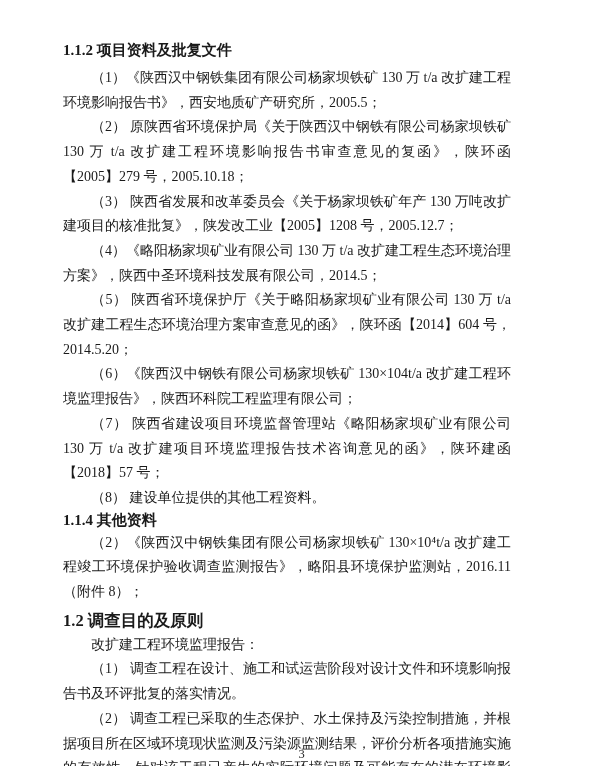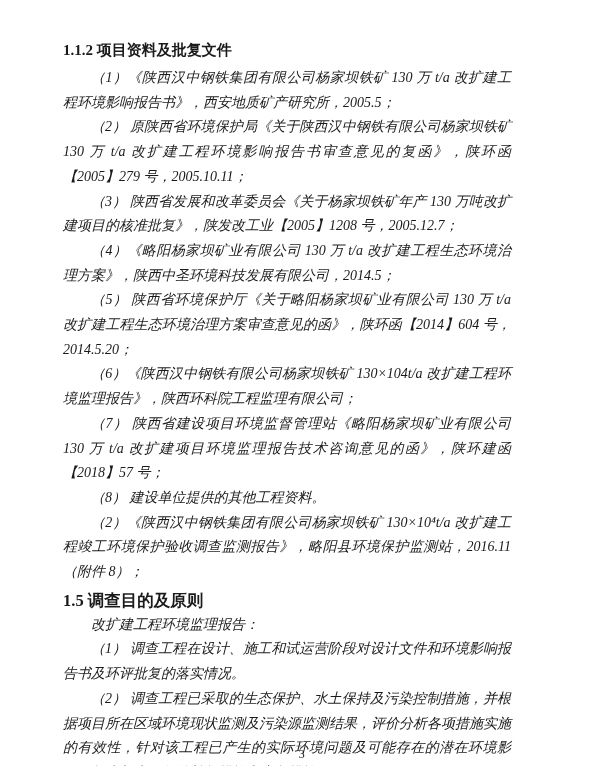--- a/index.html
+++ b/index.html
@@ -22,21 +22,20 @@
     background: #ffffff;
     padding: 39px 92px 0 63px;
   }
   p.para {
     margin: 0;
     text-indent: 2em;
     text-align: justify;
     font-size: 14px;
     line-height: 24.7px;
     word-break: break-word;
-    font-style: italic;
   }
   h2.sec-heading {
     font-size: 15px;
     line-height: 22px;
     font-weight: bold;
     margin: 0 0 5px 0;
     text-align: left;
   }
   h2.sec-heading.mid {
     margin: -2px 0 0 0;
@@ -63,32 +62,33 @@
   }
 </style>
 </head>
 <body>
 
 <div class="page">
 
   <h2 class="sec-heading">1.1.2 项目资料及批复文件</h2>
 
   <p class="para">（1）《陕西汉中钢铁集团有限公司杨家坝铁矿 130 万 t/a 改扩建工程环境影响报告书》，西安地质矿产研究所，2005.5；</p>
-  <p class="para">（2） 原陕西省环境保护局《关于陕西汉中钢铁有限公司杨家坝铁矿 130 万 t/a 改扩建工程环境影响报告书审查意见的复函》，陕环函【2005】279 号，2005.10.11；</p>
+  <p class="para">（2） 原陕西省环境保护局《关于陕西汉中钢铁有限公司杨家坝铁矿 130 万 t/a 改扩建工程环境影响报告书审查意见的复函》，陕环函【2005】279 号，2005.10.18；</p>
   <p class="para">（3） 陕西省发展和改革委员会《关于杨家坝铁矿年产 130 万吨改扩建项目的核准批复》，陕发改工业【2005】1208 号，2005.12.7；</p>
   <p class="para">（4）《略阳杨家坝矿业有限公司 130 万 t/a 改扩建工程生态环境治理方案》，陕西中圣环境科技发展有限公司，2014.5；</p>
   <p class="para">（5） 陕西省环境保护厅《关于略阳杨家坝矿业有限公司 130 万 t/a 改扩建工程生态环境治理方案审查意见的函》，陕环函【2014】604 号，2014.5.20；</p>
   <p class="para">（6）《陕西汉中钢铁有限公司杨家坝铁矿 130×104t/a 改扩建工程环境监理报告》，陕西环科院工程监理有限公司；</p>
   <p class="para">（7） 陕西省建设项目环境监督管理站《略阳杨家坝矿业有限公司 130 万 t/a 改扩建项目环境监理报告技术咨询意见的函》，陕环建函【2018】57 号；</p>
   <p class="para">（8） 建设单位提供的其他工程资料。</p>
 
+  <h2 class="sec-heading mid">1.1.4 其他资料</h2>
 
   <p class="para">（2）《陕西汉中钢铁集团有限公司杨家坝铁矿 130×10⁴t/a 改扩建工程竣工环境保护验收调查监测报告》，略阳县环境保护监测站，2016.11（附件 8）；</p>
 
-  <h1 class="chapter-heading">1.5 调查目的及原则</h1>
+  <h1 class="chapter-heading">1.2 调查目的及原则</h1>
 
 
   <p class="para">改扩建工程环境监理报告：</p>
   <p class="para">（1） 调查工程在设计、施工和试运营阶段对设计文件和环境影响报告书及环评批复的落实情况。</p>
   <p class="para">（2） 调查工程已采取的生态保护、水土保持及污染控制措施，并根据项目所在区域环境现状监测及污染源监测结果，评价分析各项措施实施的有效性，针对该工程已产生的实际环境问题及可能存在的潜在环境影响，提出切实可行的补救措施和应急措施，</p>
 
   <div class="footer">3</div>
 
 </div>
 

